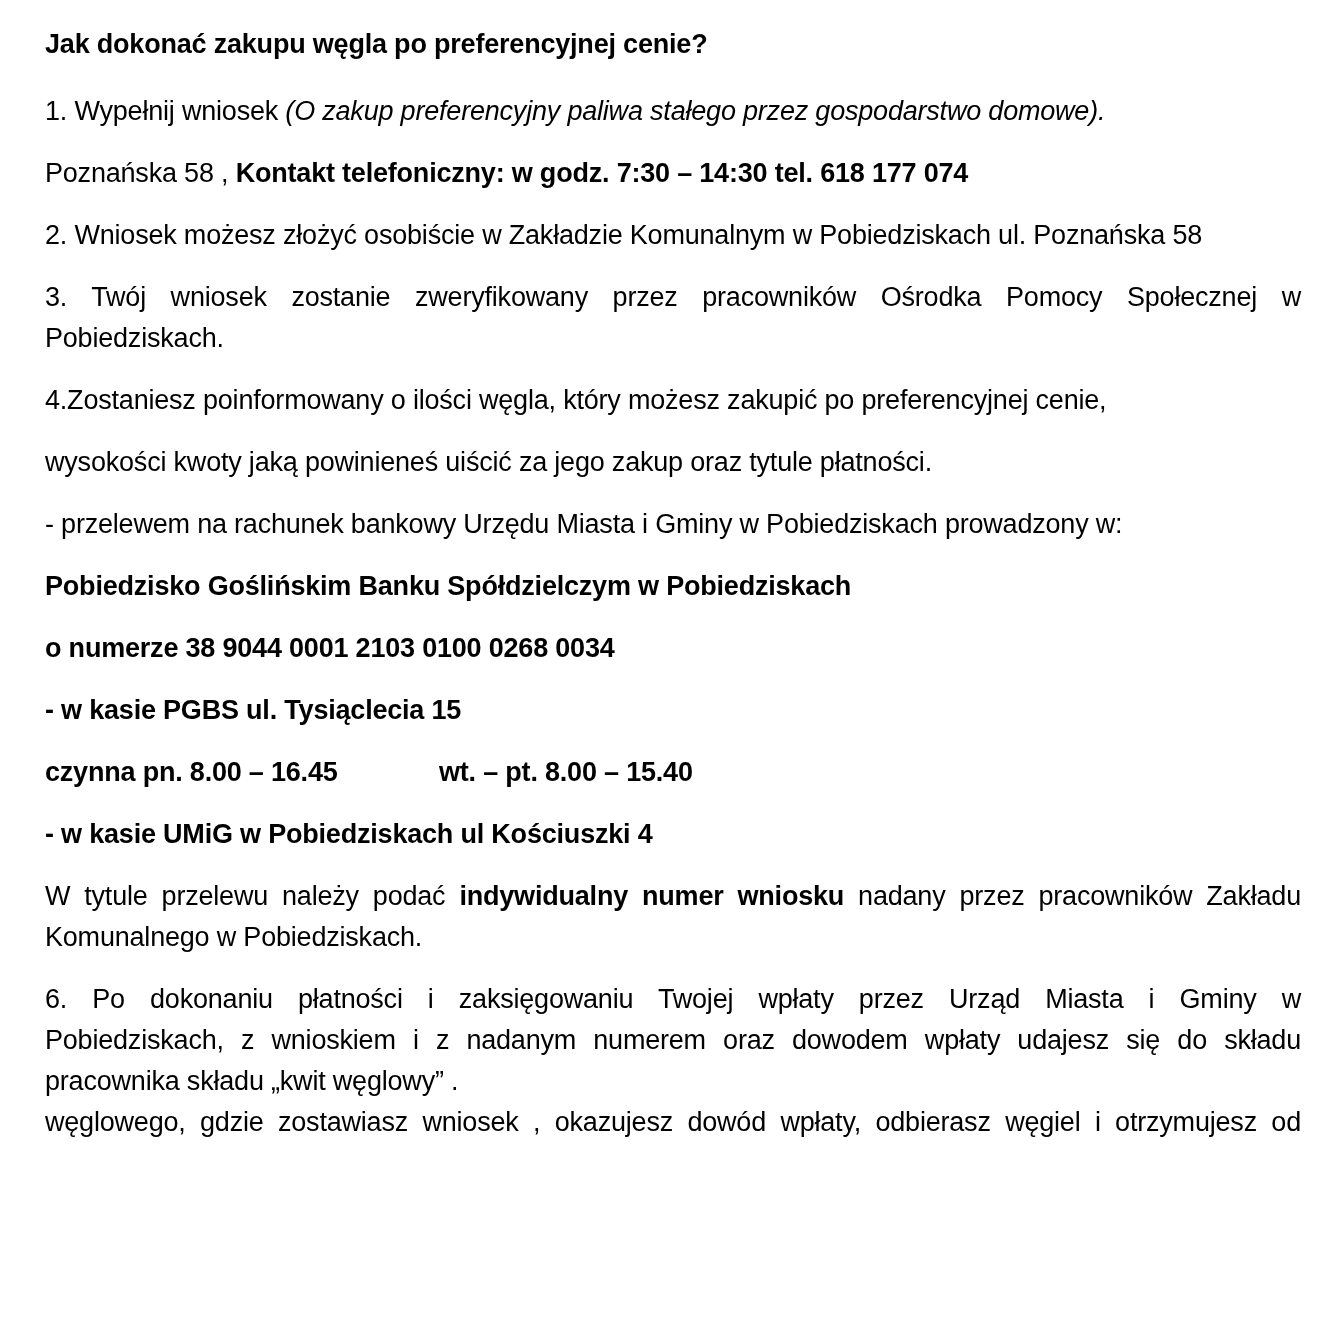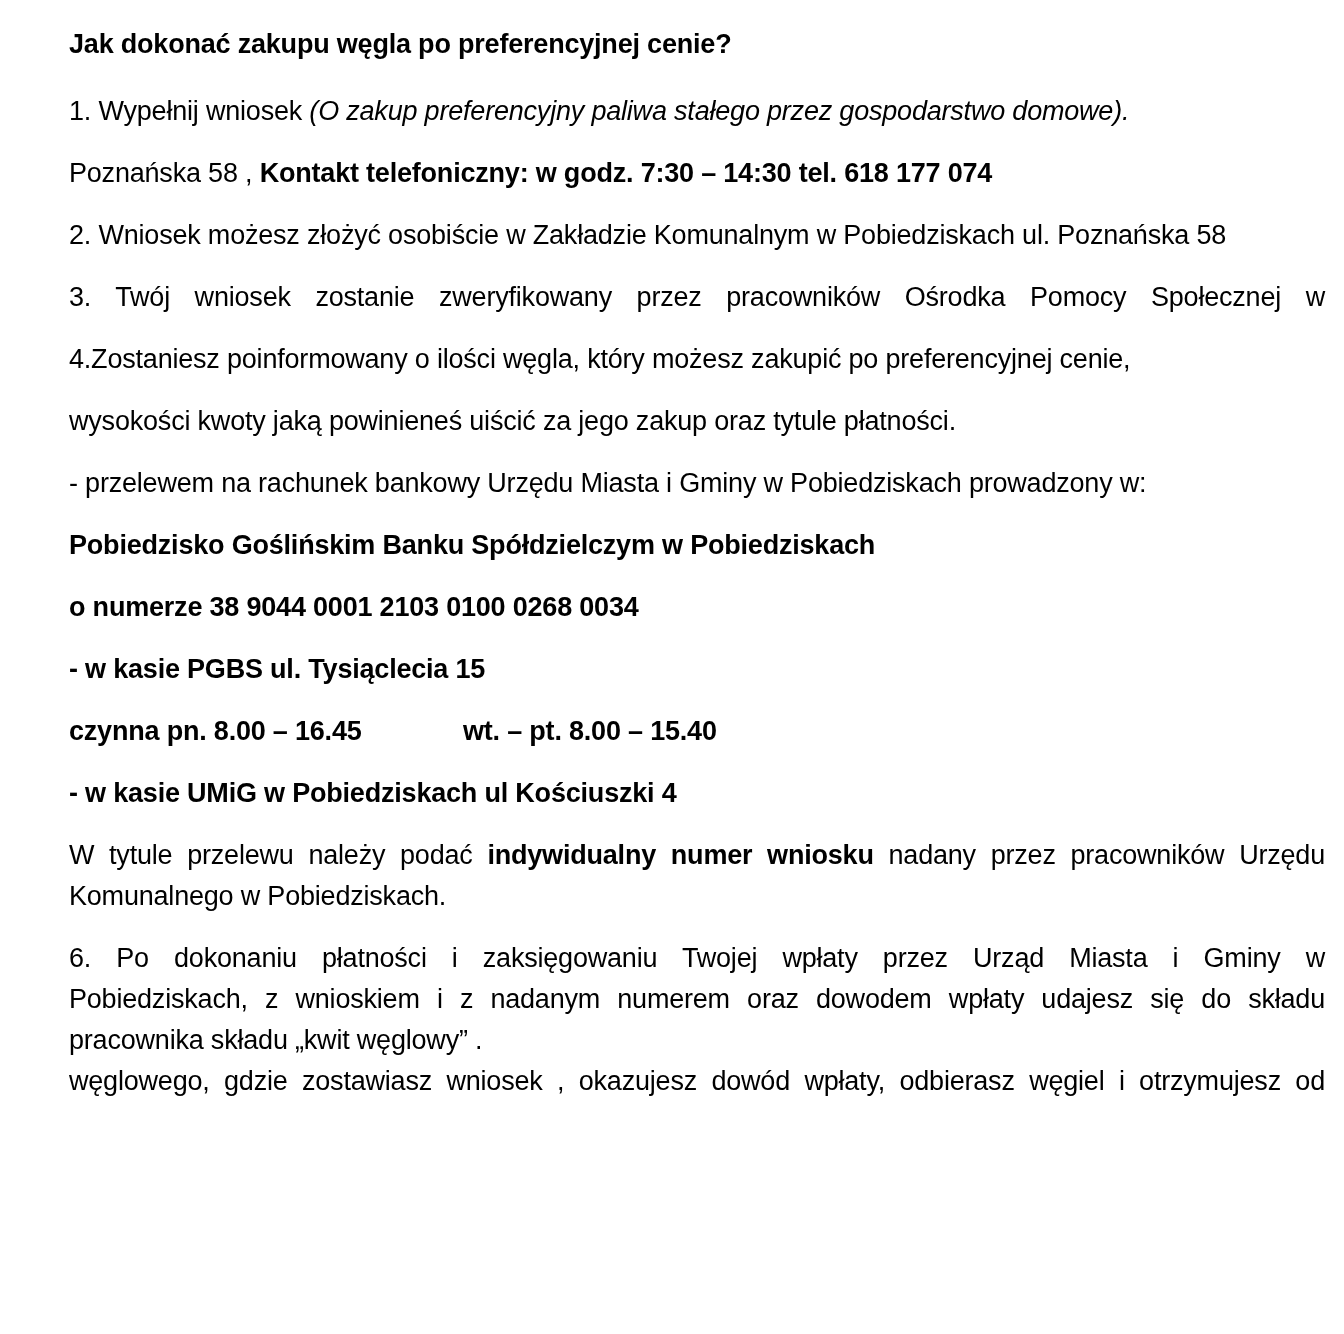--- a/index.html
+++ b/index.html
@@ -16,21 +16,20 @@
     overflow: hidden;
   }
   .doc {
     position: absolute;
     top: 24px;
     left: 45px;
     width: 1256px;
     font-size: 27px;
     line-height: 41px;
     letter-spacing: -0.2px;
-    margin-left: 24px;
   }
   .paragraph { margin: 0 0 21px 0; }
   .paragraph.heading { margin-bottom: 26px; }
   .line { text-align: left; }
   .line.just {
     text-align: justify;
     text-align-last: justify;
   }
   .seg.bold { font-weight: bold; }
   .seg.italic { font-style: italic; }
@@ -47,20 +46,21 @@
       <div class="line"><span class="seg">1. Wypełnij wniosek </span><span class="seg italic">(O zakup preferencyjny paliwa stałego przez gospodarstwo domowe).</span></div>
     </div>
     <div class="paragraph">
       <div class="line"><span class="seg">Poznańska 58 , </span><span class="seg bold">Kontakt telefoniczny: w godz. 7:30 – 14:30 tel. 618 177 074</span></div>
     </div>
     <div class="paragraph">
       <div class="line"><span class="seg">2. Wniosek możesz złożyć osobiście w Zakładzie Komunalnym w Pobiedziskach ul. Poznańska 58</span></div>
     </div>
     <div class="paragraph">
       <div class="line just"><span class="seg">3. Twój wniosek zostanie zweryfikowany przez pracowników Ośrodka Pomocy Społecznej w</span></div>
+      <div class="line"><span class="seg">Pobiedziskach.</span></div>
     </div>
     <div class="paragraph">
       <div class="line"><span class="seg">4.Zostaniesz poinformowany o ilości węgla, który możesz zakupić po preferencyjnej cenie,</span></div>
     </div>
     <div class="paragraph">
       <div class="line"><span class="seg">wysokości kwoty jaką powinieneś uiścić za jego zakup oraz tytule płatności.</span></div>
     </div>
     <div class="paragraph">
       <div class="line"><span class="seg">- przelewem na rachunek bankowy Urzędu Miasta i Gminy w Pobiedziskach prowadzony w:</span></div>
     </div>
@@ -73,21 +73,21 @@
     <div class="paragraph">
       <div class="line"><span class="seg bold">- w kasie PGBS ul. Tysiąclecia 15</span></div>
     </div>
     <div class="paragraph">
       <div class="line"><span class="seg bold tab">czynna pn. 8.00 – 16.45</span><span class="seg bold">wt. – pt. 8.00 – 15.40</span></div>
     </div>
     <div class="paragraph">
       <div class="line"><span class="seg bold">- w kasie UMiG w Pobiedziskach ul Kościuszki 4</span></div>
     </div>
     <div class="paragraph">
-      <div class="line just"><span class="seg">W tytule przelewu należy podać </span><span class="seg bold">indywidualny numer wniosku</span><span class="seg"> nadany przez pracowników Urzędu</span></div>
+      <div class="line just"><span class="seg">W tytule przelewu należy podać </span><span class="seg bold">indywidualny numer wniosku</span><span class="seg"> nadany przez pracowników Zakładu</span></div>
       <div class="line"><span class="seg">Komunalnego w Pobiedziskach.</span></div>
     </div>
     <div class="paragraph">
       <div class="line just"><span class="seg">6. Po dokonaniu płatności i zaksięgowaniu Twojej wpłaty przez Urząd Miasta i Gminy w</span></div>
       <div class="line just"><span class="seg">Pobiedziskach, z wnioskiem i z nadanym numerem oraz dowodem wpłaty udajesz się do składu</span></div>
       <div class="line"><span class="seg">pracownika składu „kwit węglowy” .</span></div>
       <div class="line just"><span class="seg">węglowego, gdzie zostawiasz wniosek , okazujesz dowód wpłaty, odbierasz węgiel i otrzymujesz od</span></div>
     </div>
   </div>
 

